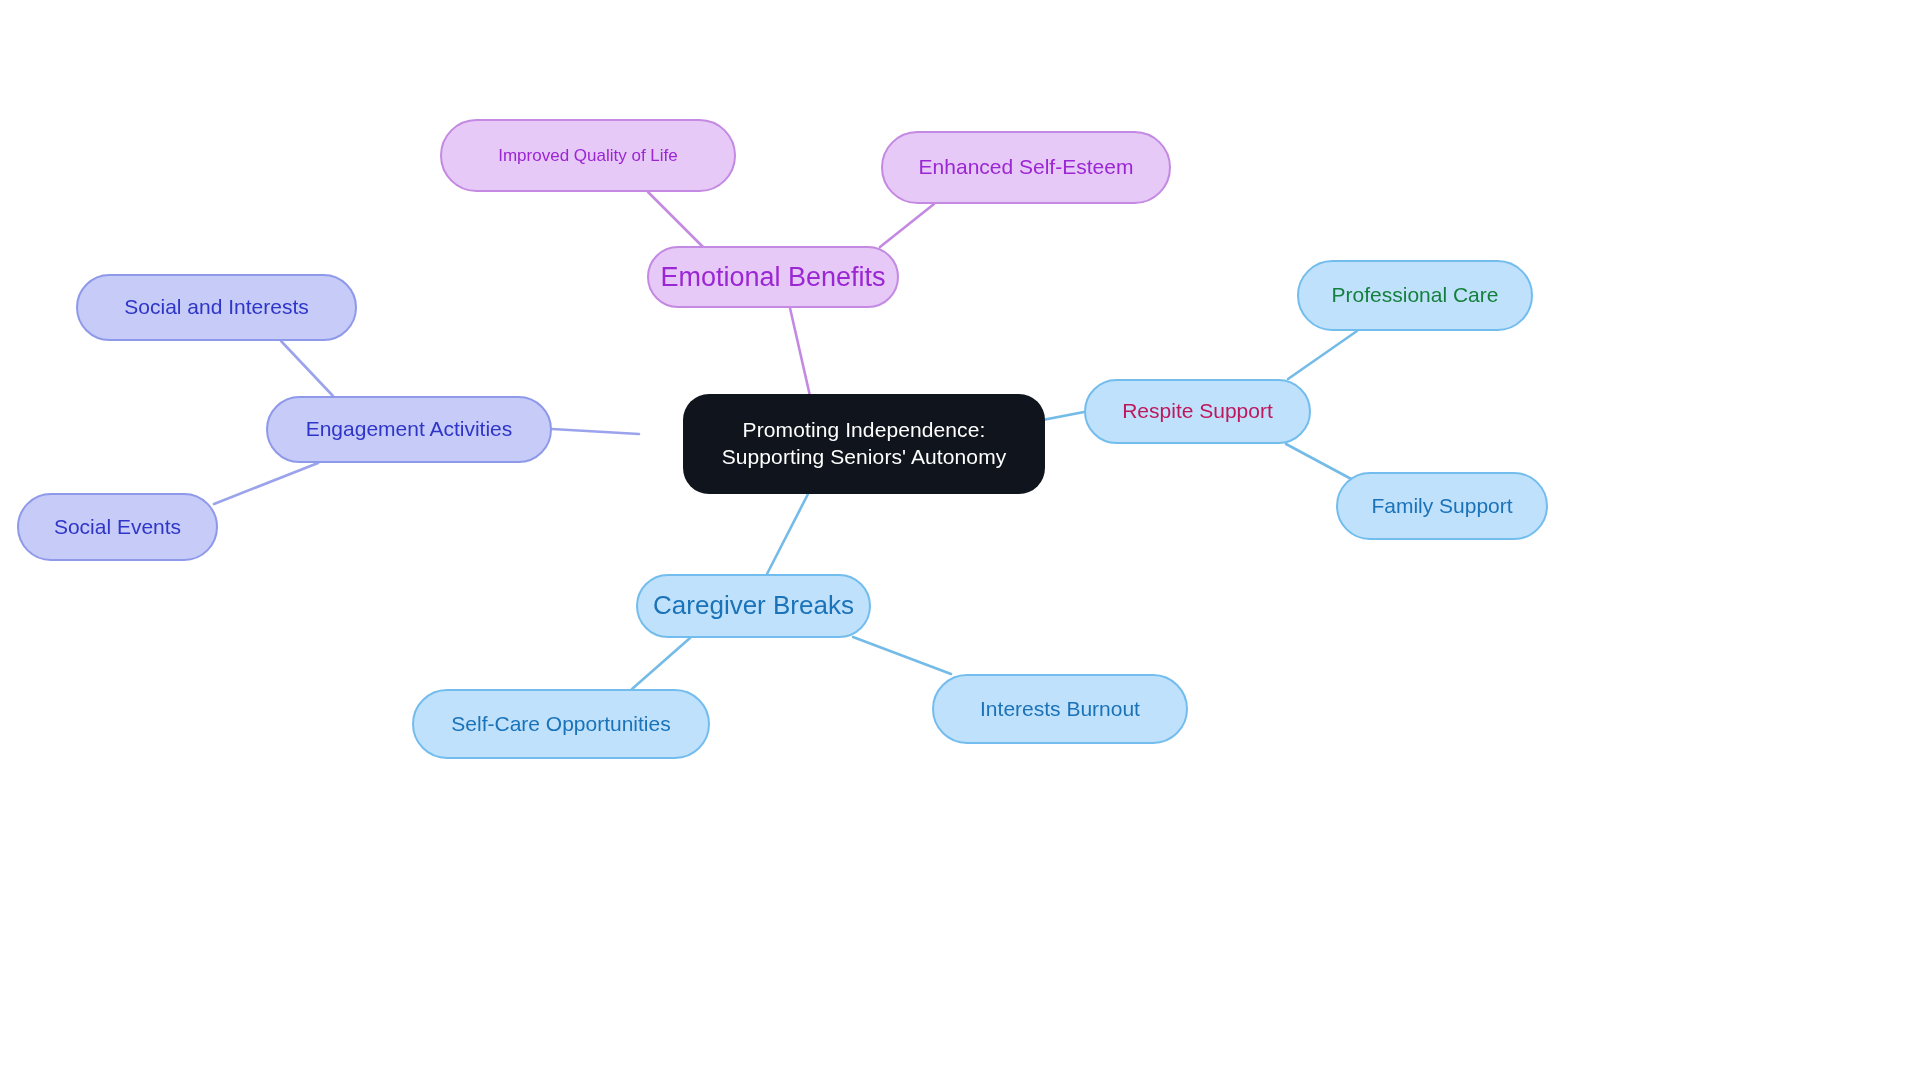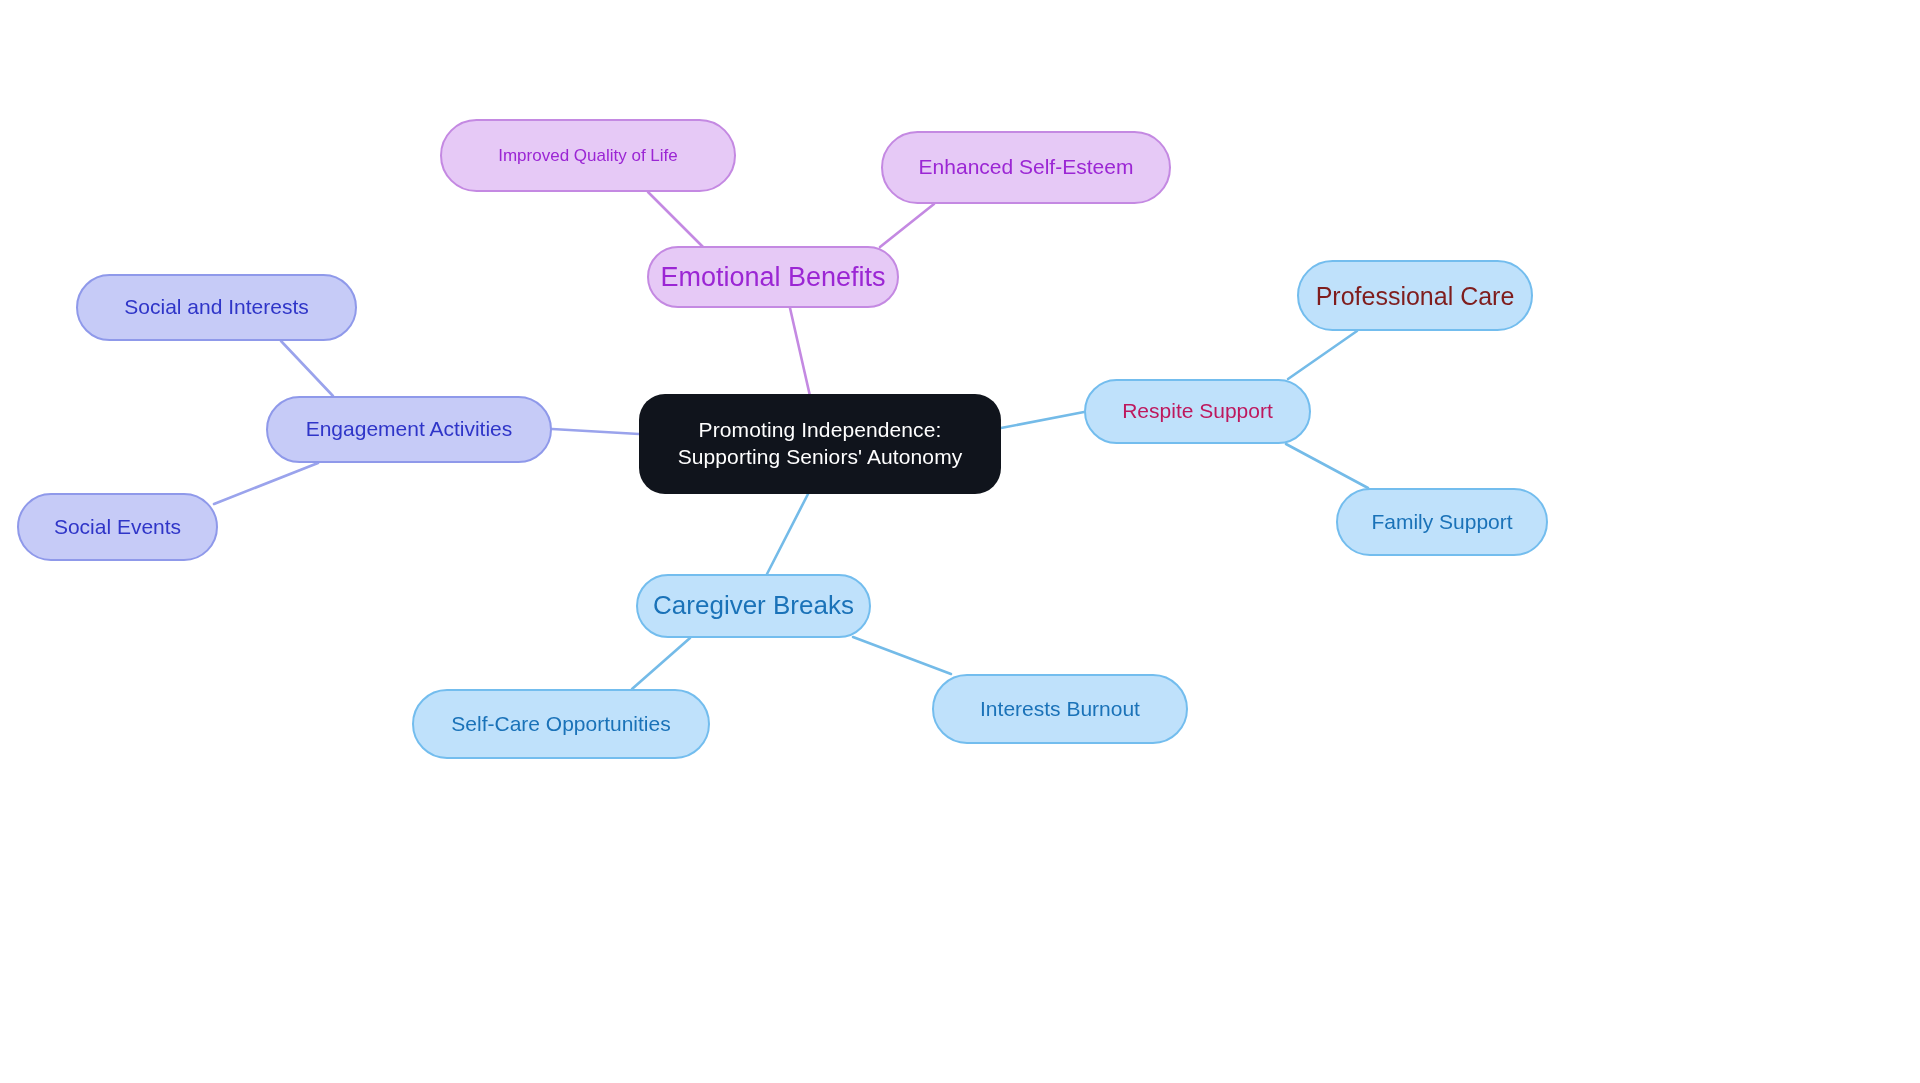--- a/index.html
+++ b/index.html
@@ -36,20 +36,21 @@
     border-style: solid;
     border-width: 2px;
     white-space: pre-line;
     line-height: 1.28;
   }
   .node-root {
     border-radius: 26px;
     border-width: 0;
     white-space: pre-line;
     letter-spacing: 0.1px;
+    margin-left: 44px;
   }
   .node-label {
     display: block;
     white-space: pre-line;
   }
 </style>
 </head>
 <body>
 
 <div id="mindmap-canvas">
@@ -70,19 +71,19 @@
   <div id="node-layer">
       <div class="node node-root" style="left: 639px; top: 394px; width: 362px; height: 100px; background: rgb(16, 20, 28); border-color: rgb(16, 20, 28); color: rgb(255, 255, 255); font-size: 21px;"><span class="node-label">Promoting Independence:
 Supporting Seniors' Autonomy</span></div>
       <div class="node" style="left: 647px; top: 246px; width: 252px; height: 62px; background: rgb(230, 201, 246); border-color: rgb(196, 137, 226); color: rgb(155, 38, 212); font-size: 27px;"><span class="node-label">Emotional Benefits</span></div>
       <div class="node" style="left: 440px; top: 119px; width: 296px; height: 73px; background: rgb(230, 201, 246); border-color: rgb(196, 137, 226); color: rgb(155, 38, 212); font-size: 17px;"><span class="node-label">Improved Quality of Life</span></div>
       <div class="node" style="left: 881px; top: 131px; width: 290px; height: 73px; background: rgb(230, 201, 246); border-color: rgb(196, 137, 226); color: rgb(155, 38, 212); font-size: 21px;"><span class="node-label">Enhanced Self-Esteem</span></div>
       <div class="node" style="left: 266px; top: 396px; width: 286px; height: 67px; background: rgb(198, 203, 247); border-color: rgb(143, 153, 234); color: rgb(47, 53, 200); font-size: 21px;"><span class="node-label">Engagement Activities</span></div>
       <div class="node" style="left: 76px; top: 274px; width: 281px; height: 67px; background: rgb(198, 203, 247); border-color: rgb(143, 153, 234); color: rgb(47, 53, 200); font-size: 21px;"><span class="node-label">Social and Interests</span></div>
       <div class="node" style="left: 17px; top: 493px; width: 201px; height: 68px; background: rgb(198, 203, 247); border-color: rgb(143, 153, 234); color: rgb(47, 53, 200); font-size: 21px;"><span class="node-label">Social Events</span></div>
       <div class="node" style="left: 1084px; top: 379px; width: 227px; height: 65px; background: rgb(191, 225, 251); border-color: rgb(115, 189, 238); color: #be185d; font-size: 21px;"><span class="node-label">Respite Support</span></div>
-      <div class="node" style="left: 1297px; top: 260px; width: 236px; height: 71px; background: rgb(191, 225, 251); border-color: rgb(115, 189, 238); color: #7f1d1d; font-size: 25px;"><span class="node-label">Professional Care</span></div>
-      <div class="node" style="left: 1336px; top: 488px; width: 212px; height: 68px; background: rgb(191, 225, 251); border-color: rgb(115, 189, 238); color: rgb(26, 114, 184); font-size: 21px;"><span class="node-label">Family Support</span></div>
+      <div class="node" style="left: 1297px; top: 260px; width: 236px; height: 71px; background: rgb(191, 225, 251); border-color: rgb(115, 189, 238); color: #15803d; font-size: 21px;"><span class="node-label">Professional Care</span></div>
+      <div class="node" style="left: 1336px; top: 472px; width: 212px; height: 68px; background: rgb(191, 225, 251); border-color: rgb(115, 189, 238); color: rgb(26, 114, 184); font-size: 21px;"><span class="node-label">Family Support</span></div>
       <div class="node" style="left: 636px; top: 574px; width: 235px; height: 64px; background: rgb(191, 225, 251); border-color: rgb(115, 189, 238); color: rgb(26, 114, 184); font-size: 26px;"><span class="node-label">Caregiver Breaks</span></div>
       <div class="node" style="left: 412px; top: 689px; width: 298px; height: 70px; background: rgb(191, 225, 251); border-color: rgb(115, 189, 238); color: rgb(26, 114, 184); font-size: 21px;"><span class="node-label">Self-Care Opportunities</span></div>
       <div class="node" style="left: 932px; top: 674px; width: 256px; height: 70px; background: rgb(191, 225, 251); border-color: rgb(115, 189, 238); color: rgb(26, 114, 184); font-size: 21px;"><span class="node-label">Interests Burnout</span></div>
     </div>
 </div>
 
 </body></html>

